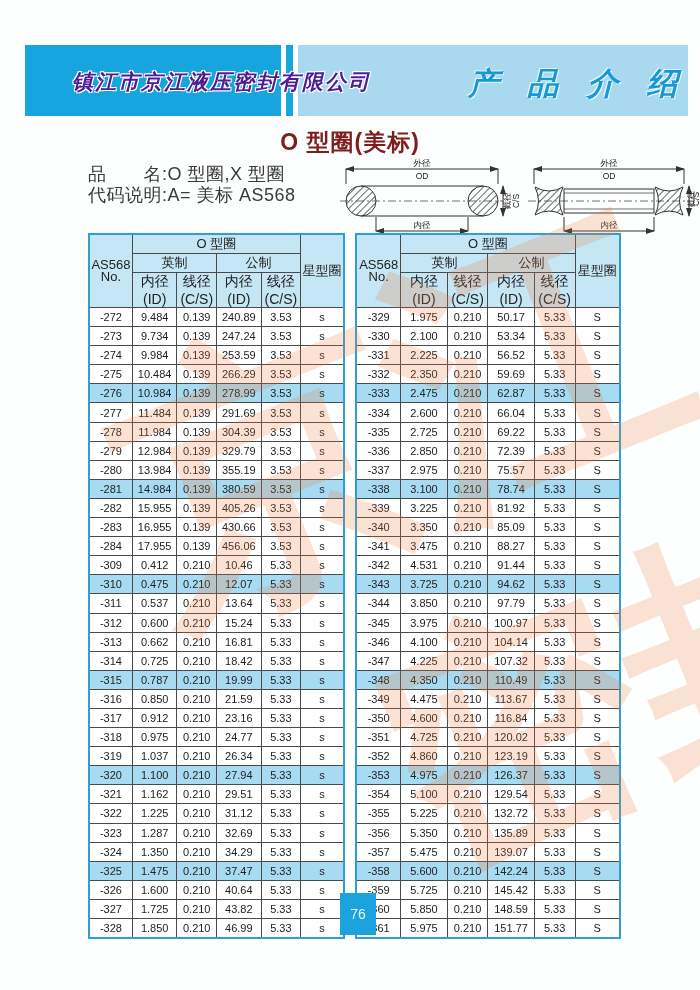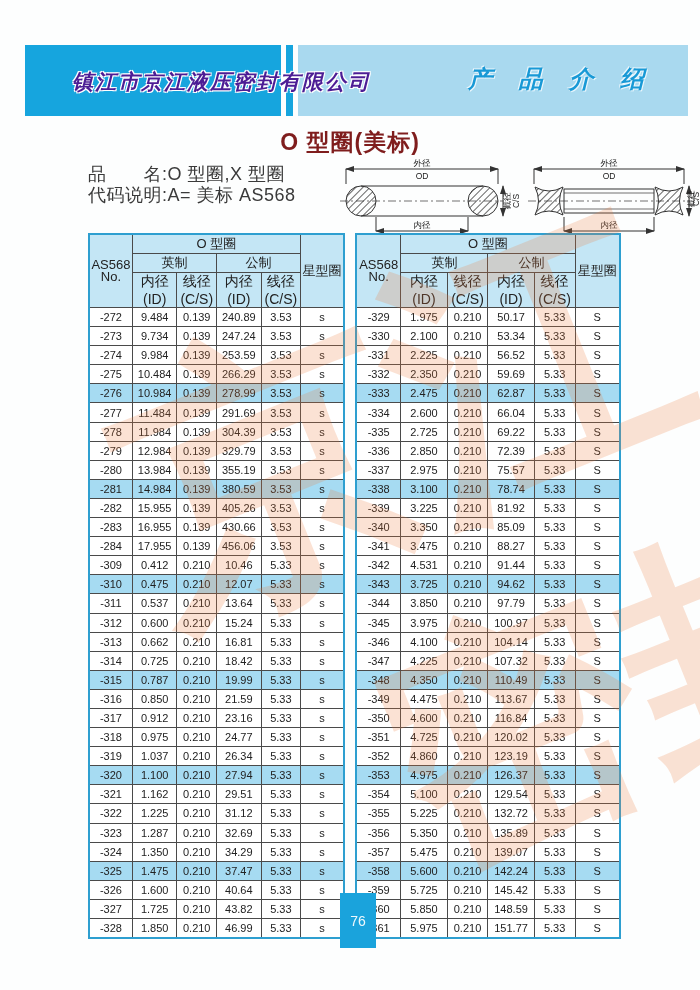--- a/index.html
+++ b/index.html
@@ -23,21 +23,21 @@
     background:#a9d9ef;
   }
   .company-name{
     position:absolute;left:72px;top:68px;z-index:3;
     font-size:21px;font-weight:bold;font-style:italic;letter-spacing:2px;
     color:#4c1d95;white-space:nowrap;
     text-shadow:-1px -1px 0 #fff,1px -1px 0 #fff,-1px 1px 0 #fff,1px 1px 0 #fff;
   }
   .section-title{
     position:absolute;left:468px;top:63px;z-index:3;
-    font-size:24px;font-weight:bold;font-style:italic;letter-spacing:10px;
+    font-size:31px;font-weight:bold;font-style:italic;letter-spacing:10px;
     color:#1899d6;white-space:nowrap;
     text-shadow:-1px -1px 0 #eaf6fc,1px 1px 0 #eaf6fc;
   }
   
   .page-title{
     position:absolute;left:0;top:127px;width:700px;text-align:center;
     font-size:23px;font-weight:bold;color:#7f1d1d;letter-spacing:1px;
   }
   
   .info{
@@ -66,21 +66,21 @@
   
   .watermark{
     position:absolute;z-index:5;pointer-events:none;
     font-weight:bold;color:rgba(238,123,58,0.22);line-height:1;
     white-space:nowrap;
   }
   .wm1{left:110px;top:270px;font-size:290px;transform:rotate(-22deg);}
   .wm2{left:380px;top:560px;font-size:250px;transform:rotate(-22deg);}
   
   .page-num{
-    position:absolute;left:340px;top:893px;width:36px;height:55px;
+    position:absolute;left:340px;top:893px;width:36px;height:42px;
     background:#1aa3dc;color:#eef8fd;font-size:14px;
     display:flex;align-items:center;justify-content:center;
   }
 </style>
 </head>
 <body>
 
 <div class="banner-dark"></div>
 <div class="banner-divider"></div>
 <div class="banner-light"></div>

